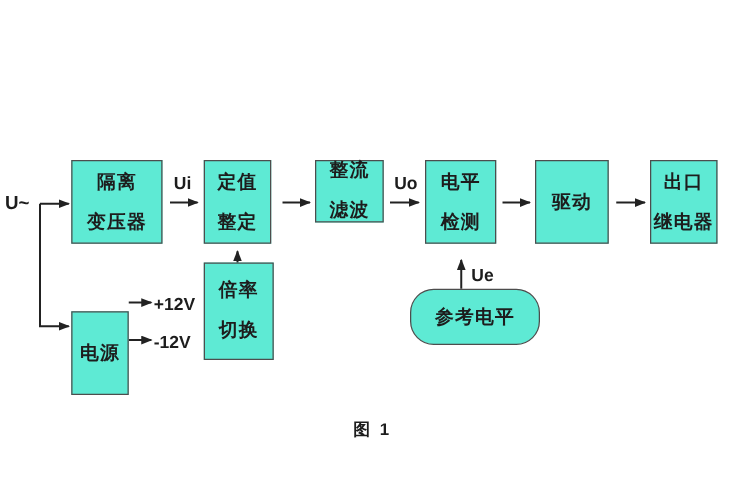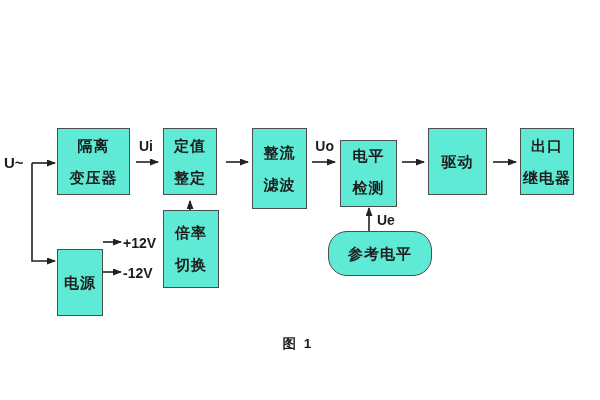--- a/index.html
+++ b/index.html
@@ -70,23 +70,23 @@
       <path d="M369,231 V208" marker-end="url(#arr)"></path>
       <path d="M103,242 H121" marker-end="url(#arr)"></path>
       <path d="M103,272 H121" marker-end="url(#arr)"></path>
     </g>
   </svg>
 
   <div class="box" style="left:57px;  top:128px; width:73px; height:67px;">隔离
 变压器</div>
   <div class="box" style="left:163px; top:128px; width:54px; height:67px;">定值
 整定</div>
-  <div class="box" style="left:252px; top:128px; width:55px; height:81px;">整流
+  <div class="box" style="left:252px; top:128px; width:55px; height:50px;">整流
 滤波</div>
-  <div class="box" style="left:340px; top:140px; width:57px; height:67px;font-family:Liberation Mono, monospace;">电平
+  <div class="box" style="left:340px; top:128px; width:57px; height:67px;">电平
 检测</div>
   <div class="box" style="left:428px; top:128px; width:59px; height:67px;">驱动</div>
   <div class="box" style="left:520px; top:128px; width:54px; height:67px;">出口
 继电器</div>
 
   <div class="box" style="left:57px;  top:225px; width:46px; height:67px;margin-top:24px;">电源</div>
   <div class="box" style="left:163px; top:210px; width:56px; height:78px;">倍率
 切换</div>
   <div class="box" style="left:328px; top:231px; width:104px; height:45px;border-radius:19px;">参考电平</div>
 

